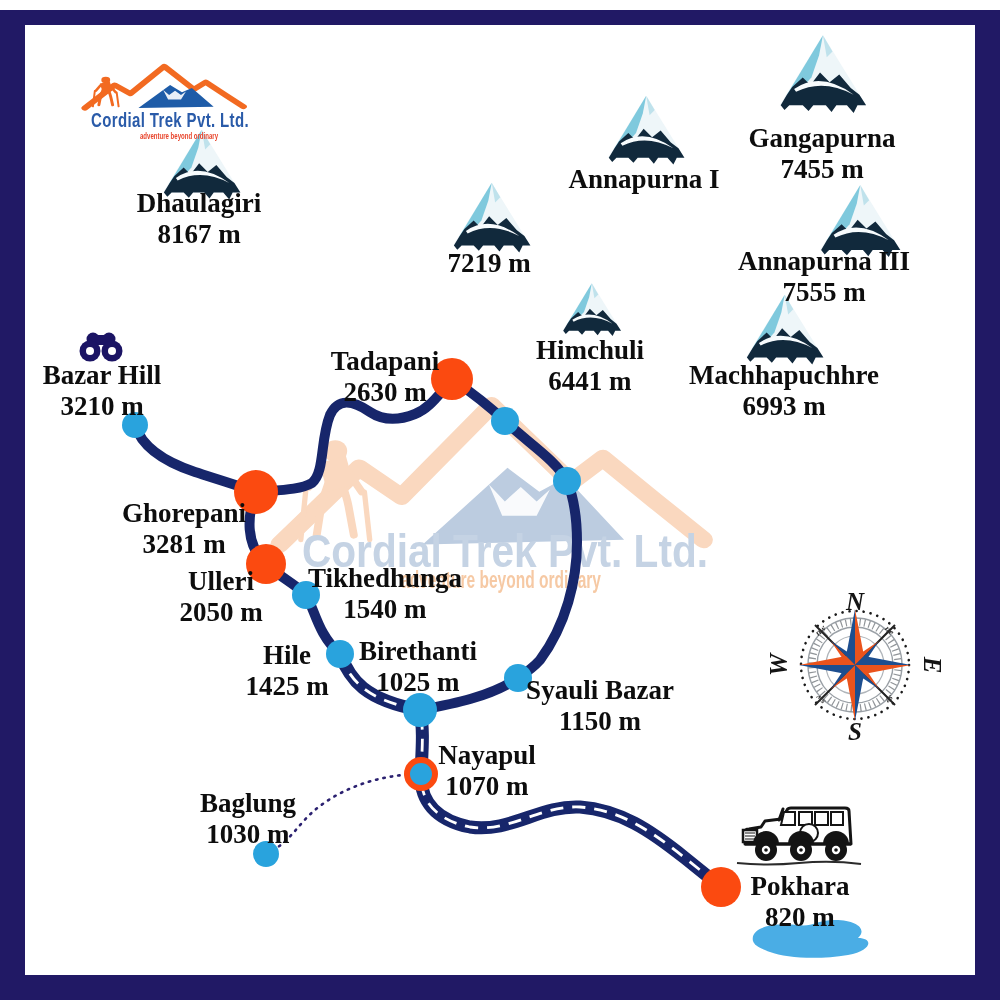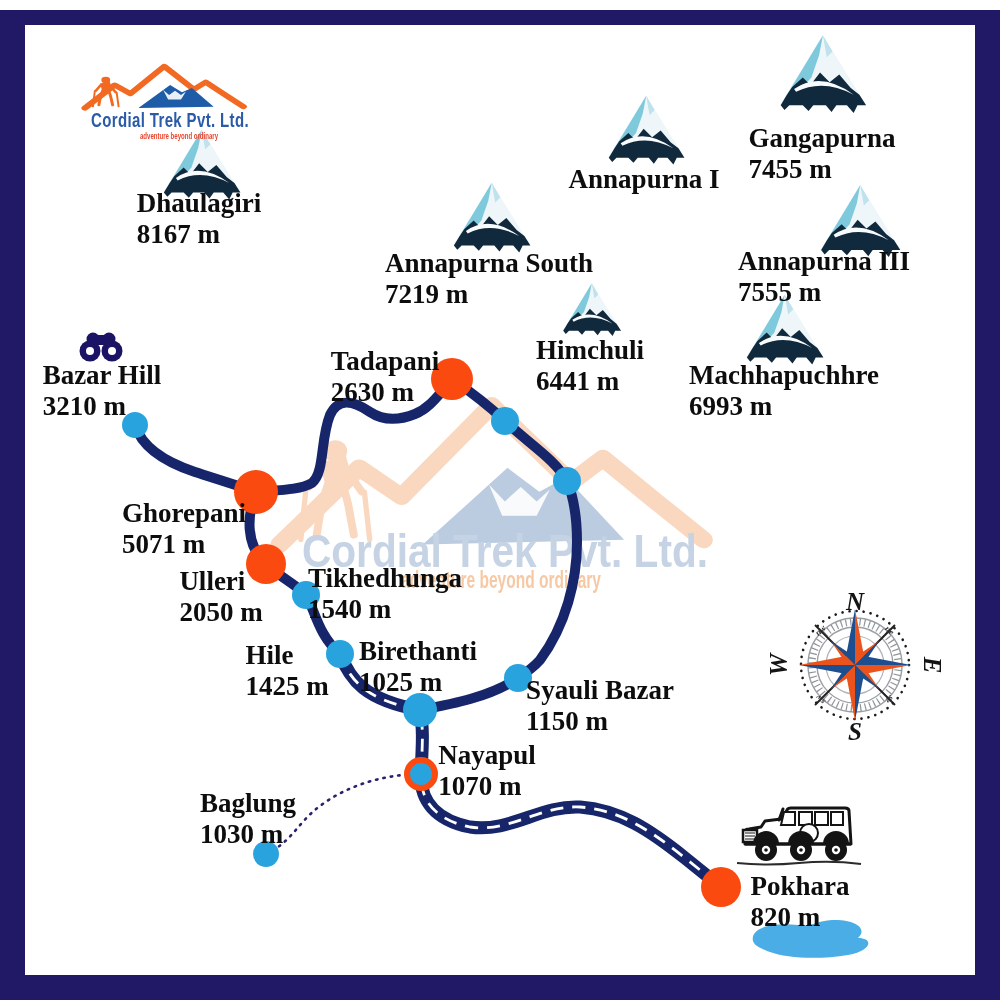--- a/index.html
+++ b/index.html
@@ -1,21 +1,21 @@
 <!DOCTYPE html>
 <html><head>
 <meta charset="utf-8">
 <style>
   html,body{margin:0;padding:0;background:#ffffff;}
   .stage{position:relative;width:1000px;height:1000px;background:#ffffff;overflow:hidden;
          font-family:"Liberation Serif","DejaVu Serif",serif;}
   svg.map{position:absolute;left:0;top:0;width:1000px;height:1000px;}
   .frame{position:absolute;left:0;right:0;top:10px;bottom:0;
          border:25px solid #211965;border-top-width:15px;pointer-events:none;}
-  .lbl{position:absolute;transform:translateX(-50%);text-align:left;
+  .lbl{position:absolute;transform:translateX(-50%);text-align:center;
        font-weight:bold;font-size:27px;line-height:31px;color:#0d0d0d;white-space:nowrap;}
   
   .logo-name{font:bold 21px "Liberation Sans",sans-serif;fill:#2a5ba9;text-anchor:middle;letter-spacing:.5px;}
   .logo-tag{font:bold 9.5px "Liberation Sans",sans-serif;fill:#e8442b;text-anchor:middle;}
   .wm-name{font:bold 46px "Liberation Sans",sans-serif;fill:#c5d3e4;text-anchor:middle;}
   .wm-tag{font:bold 23px "Liberation Sans",sans-serif;fill:#f6c9a4;text-anchor:middle;}
   .cdir{font:italic 700 25px "Liberation Serif",serif;fill:#141414;text-anchor:middle;}
   .csub{font:italic 700 9px "Liberation Serif",serif;fill:#333333;text-anchor:middle;}
   .trail{fill:none;stroke:#17266b;stroke-width:10;stroke-linecap:round;stroke-linejoin:round;}
   .road-base{fill:none;stroke:#17266b;stroke-width:13;stroke-linecap:round;stroke-linejoin:round;}
@@ -190,21 +190,20 @@
     <text class="logo-name" x="170" y="127" textLength="158" lengthAdjust="spacingAndGlyphs">Cordial Trek Pvt. Ltd.</text>
     <text class="logo-tag" x="179" y="139" textLength="78" lengthAdjust="spacingAndGlyphs">adventure beyond ordinary</text>
   </g>
 </svg>
 
 <div class="lbl" style="left:199px;top:188px">
   <div>Dhaulagiri</div>
   <div>8167 m</div>
 </div>
 <div class="lbl" style="left:489px;top:248px">
-  <div>Annapurna South</div>
   <div>7219 m</div>
 </div>
 <div class="lbl" style="left:644px;top:164px">
   <div>Annapurna I</div>
 </div>
 <div class="lbl" style="left:822px;top:123px">
   <div>Gangapurna</div>
   <div>7455 m</div>
 </div>
 <div class="lbl" style="left:824px;top:246px">
@@ -223,21 +222,21 @@
 <div class="lbl" style="left:102px;top:360px">
   <div>Bazar Hill</div>
   <div>3210 m</div>
 </div>
 <div class="lbl" style="left:385px;top:346px">
   <div>Tadapani</div>
   <div>2630 m</div>
 </div>
 <div class="lbl" style="left:184px;top:498px">
   <div>Ghorepani</div>
-  <div>5071 m</div>
+  <div>3281 m</div>
 </div>
 <div class="lbl" style="left:221px;top:566px">
   <div>Ulleri</div>
   <div>2050 m</div>
 </div>
 <div class="lbl" style="left:385px;top:563px">
   <div>Tikhedhunga</div>
   <div>1540 m</div>
 </div>
 <div class="lbl" style="left:287px;top:640px">

